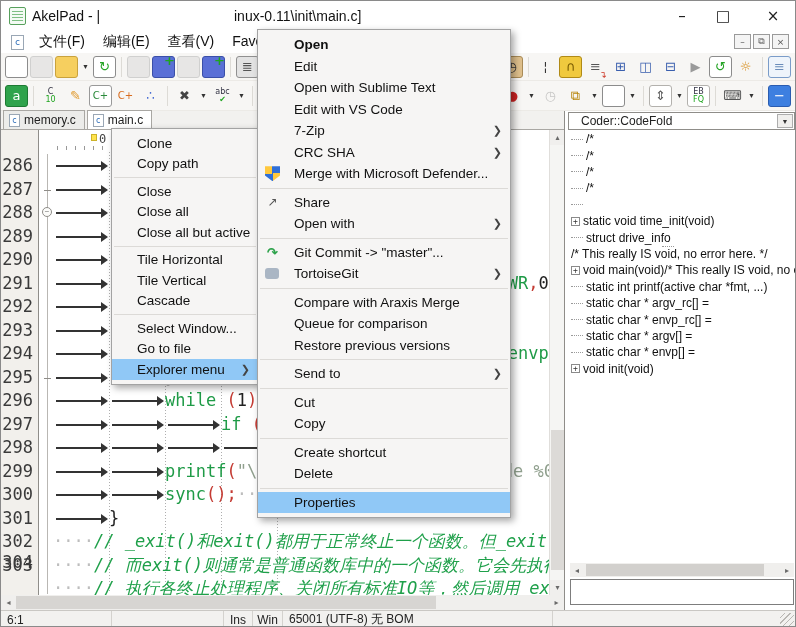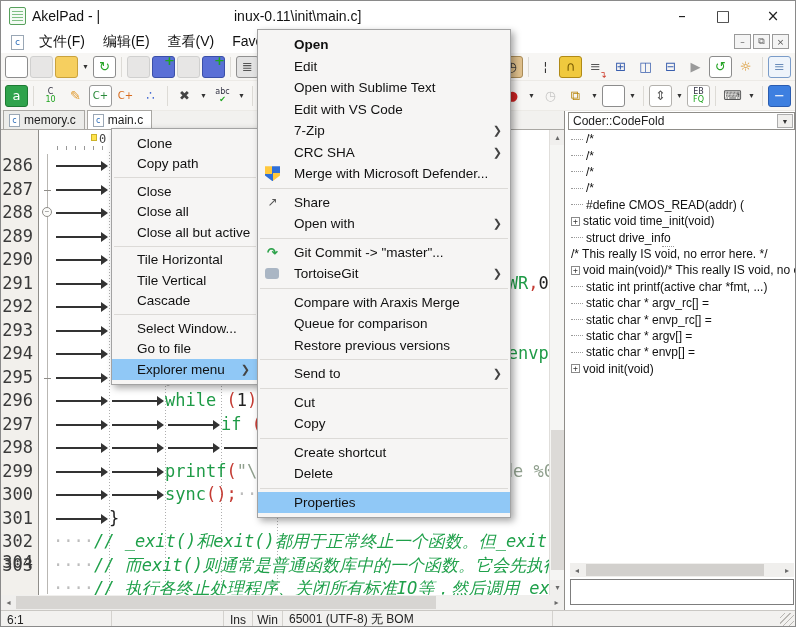--- a/index.html
+++ b/index.html
@@ -90,21 +90,21 @@
   .sbtn { position:absolute; width:15px; height:15px; background:#f0efed; color:#6a6a6a; font-size:8px;
     display:flex; align-items:center; justify-content:center; font-family:"DejaVu Sans",sans-serif; }
   .vthumb { position:absolute; left:1px; top:300px; width:13px; height:140px; background:#dcdad7; }
   .hscroll { position:absolute; left:0; top:594px; width:563px; height:15px; background:#f0efed; }
   .hthumb { position:absolute; left:15px; top:1px; width:420px; height:13px; background:#d7d5d2; }
 
   
   .codefold { position:absolute; left:563px; top:110px; width:233px; height:499px; background:#fff;
     border-left:1px solid #8f8d89; }
   .cfheader { position:absolute; left:3px; top:1px; width:227px; height:18px; border:1px solid #8f8d89;
-    background:#fff; font-size:12px; color:#222; display:flex; align-items:center; padding-left:4px; }
+    background:#fff; font-size:12px; color:#222; display:flex; align-items:center; padding-left:12px; }
   .cfdd { position:absolute; right:1px; top:1px; width:16px; height:14px; border:1px solid #adadad;
     background:#f0efed; display:flex; align-items:center; justify-content:center; font-size:7px; color:#333; }
   .cftree { position:absolute; left:0; top:20px; width:233px; height:430px; overflow:hidden; }
   .cfrow { position:absolute; left:6px; height:16.4px; display:flex; align-items:center; font-size:12px;
     color:#111; white-space:nowrap; }
   .stub { width:12px; height:1px; border-top:1px dotted #9a9a9a; margin-right:3px; flex:0 0 auto; }
   .pbox { width:9px; height:9px; border:1px solid #8a8a8a; background:#fff; font-size:8px; line-height:7px;
     text-align:center; color:#333; margin-right:3px; flex:0 0 auto; font-family:"DejaVu Sans Mono",monospace; }
   .cfhscroll { position:absolute; left:5px; top:452px; width:224px; height:14px; background:#f0efed; }
   .cfhthumb { position:absolute; left:16px; top:1px; width:178px; height:12px; background:#d2d0cd; }
@@ -360,21 +360,20 @@
         <div class="cfrow" style="top: 32.8px;">
           <div class="stub"></div>
           <span>/*</span>
         </div>
         <div class="cfrow" style="top: 49.2px;">
           <div class="stub"></div>
           <span>/*</span>
         </div>
         <div class="cfrow" style="top: 65.6px;">
           <div class="stub"></div>
-          <span>#define CMOS_READ(addr) (</span>
         </div>
         <div class="cfrow" style="top: 82px;">
           <div class="pbox">+</div>
           <span>static void time_init(void)</span>
         </div>
         <div class="cfrow" style="top: 98.4px;">
           <div class="stub"></div>
           <span>struct drive_info</span>
         </div>
         <div class="cfrow" style="top: 114.8px; flex-direction: column;">

